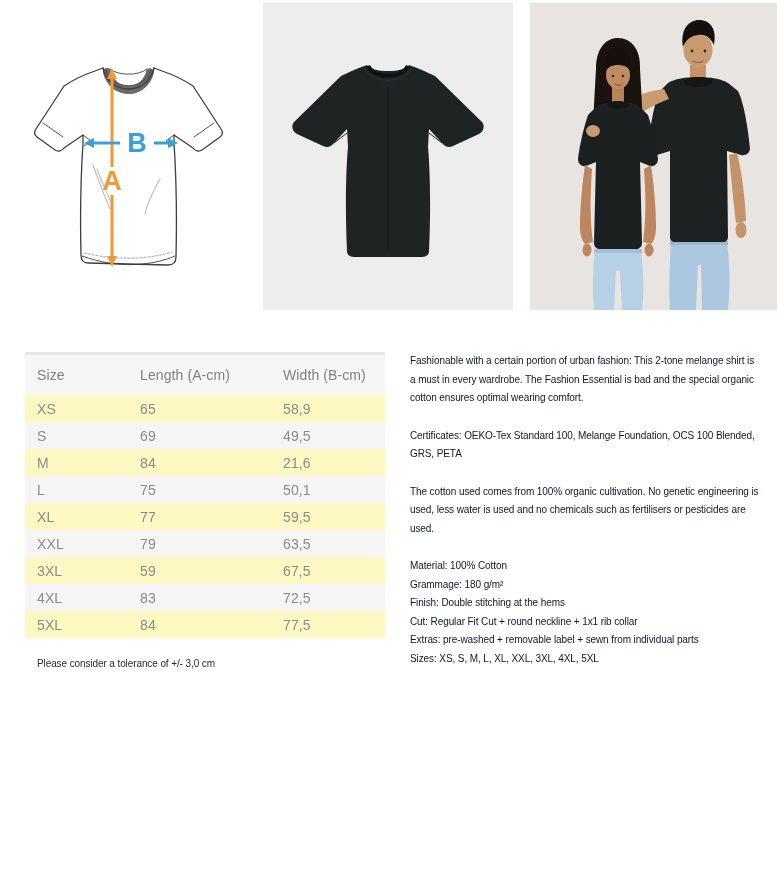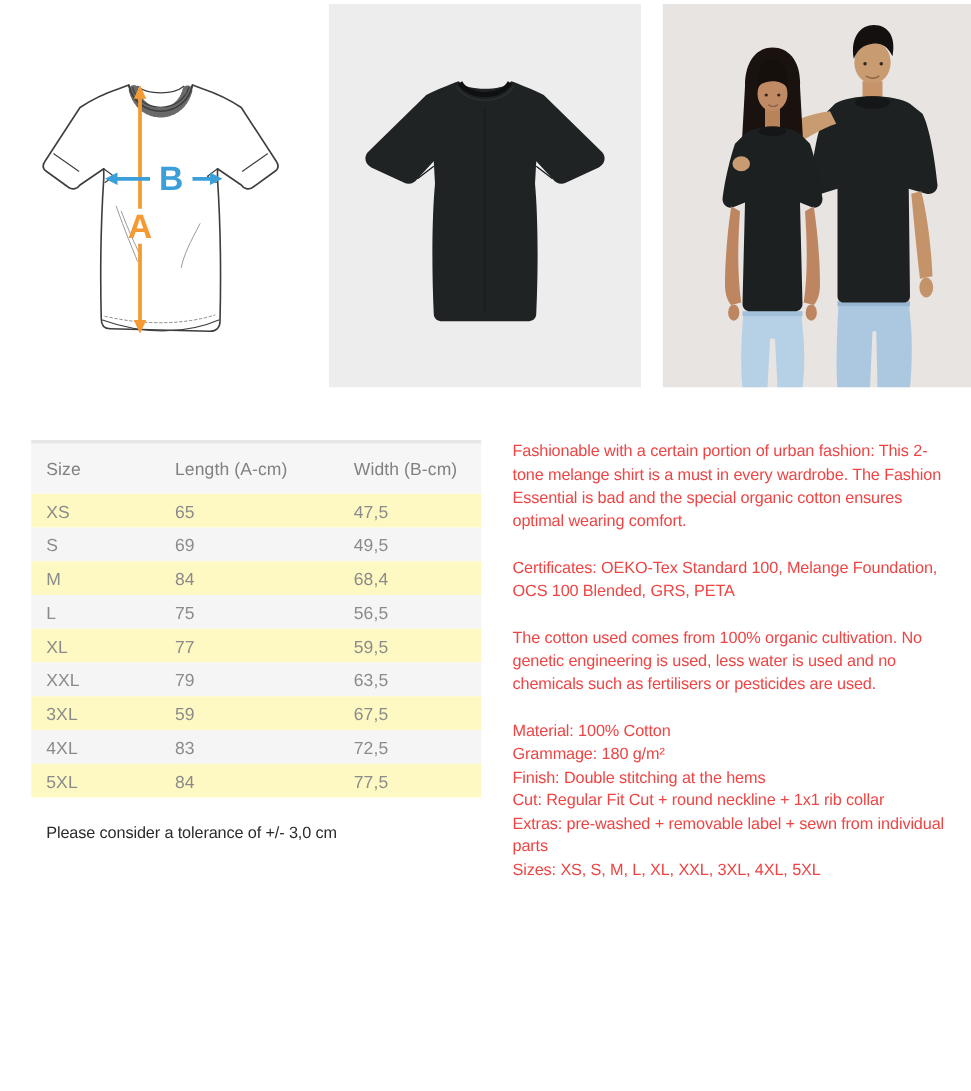--- a/index.html
+++ b/index.html
@@ -6,32 +6,32 @@
   body{width:777px;height:873px;background:#ffffff;font-family:"Liberation Sans",sans-serif;overflow:hidden}
   .gallery{display:flex;padding-top:3px}
   .panel{height:307px;flex:none}
   .panel.diagram{width:250px;margin-right:13px;background:#ffffff}
   .panel.flatlay{width:250px;margin-right:17px}
   .panel.models{width:247px}
   .panel svg{display:block}
 
   .content{display:flex;margin-top:42px}
   .left-col{margin-left:25px;width:360px;flex:none}
-  .right-col{margin-left:25px;width:352px;flex:none;color:#ef4444;font-size:13px;line-height:18.5px;letter-spacing:-0.1px}
+  .right-col{margin-left:25px;width:352px;flex:none;color:#0f172a;font-size:10px;line-height:18.5px;letter-spacing:-0.1px}
   .right-col p{margin:0 0 19px 0}
   .right-col .specs div{margin:0}
 
   .size-table{border-top:3px solid #e6e6e6;font-size:14px;color:#8b8b8b;letter-spacing:0.1px}
   .t-row{display:grid;grid-template-columns:103px 143px 1fr;align-items:center;height:27px}
   .t-row.t-head{height:40px;background:#f6f6f6;color:#818181}
   .t-row.even{background:#fef9c3}
   .t-row.odd{background:#f5f5f5}
   .t-cell{padding-left:12px;white-space:nowrap}
 
-  .tolerance{margin:20px 0 0 12px;font-size:13px;color:#2b2b2b;letter-spacing:-0.1px}
+  .tolerance{margin:20px 0 0 12px;font-size:10px;color:#2b2b2b;letter-spacing:-0.1px}
 </style>
 </head>
 <body>
 
 <div class="gallery">
 
   <div class="panel diagram">
     <svg width="250" height="307" viewBox="0 0 250 307">
       <g fill="none" stroke="#3e3e3e" stroke-width="1.3" stroke-linejoin="round" stroke-linecap="round">
 
@@ -129,36 +129,36 @@
   <div class="left-col">
     <div class="size-table">
       <div class="t-row t-head">
         <div class="t-cell">Size</div>
         <div class="t-cell">Length (A-cm)</div>
         <div class="t-cell">Width (B-cm)</div>
       </div>
       <div class="t-row even">
         <div class="t-cell">XS</div>
         <div class="t-cell">65</div>
-        <div class="t-cell">47,5</div>
+        <div class="t-cell">58,9</div>
       </div>
       <div class="t-row odd">
         <div class="t-cell">S</div>
         <div class="t-cell">69</div>
         <div class="t-cell">49,5</div>
       </div>
       <div class="t-row even">
         <div class="t-cell">M</div>
         <div class="t-cell">84</div>
-        <div class="t-cell">68,4</div>
+        <div class="t-cell">21,6</div>
       </div>
       <div class="t-row odd">
         <div class="t-cell">L</div>
         <div class="t-cell">75</div>
-        <div class="t-cell">56,5</div>
+        <div class="t-cell">50,1</div>
       </div>
       <div class="t-row even">
         <div class="t-cell">XL</div>
         <div class="t-cell">77</div>
         <div class="t-cell">59,5</div>
       </div>
       <div class="t-row odd">
         <div class="t-cell">XXL</div>
         <div class="t-cell">79</div>
         <div class="t-cell">63,5</div>

